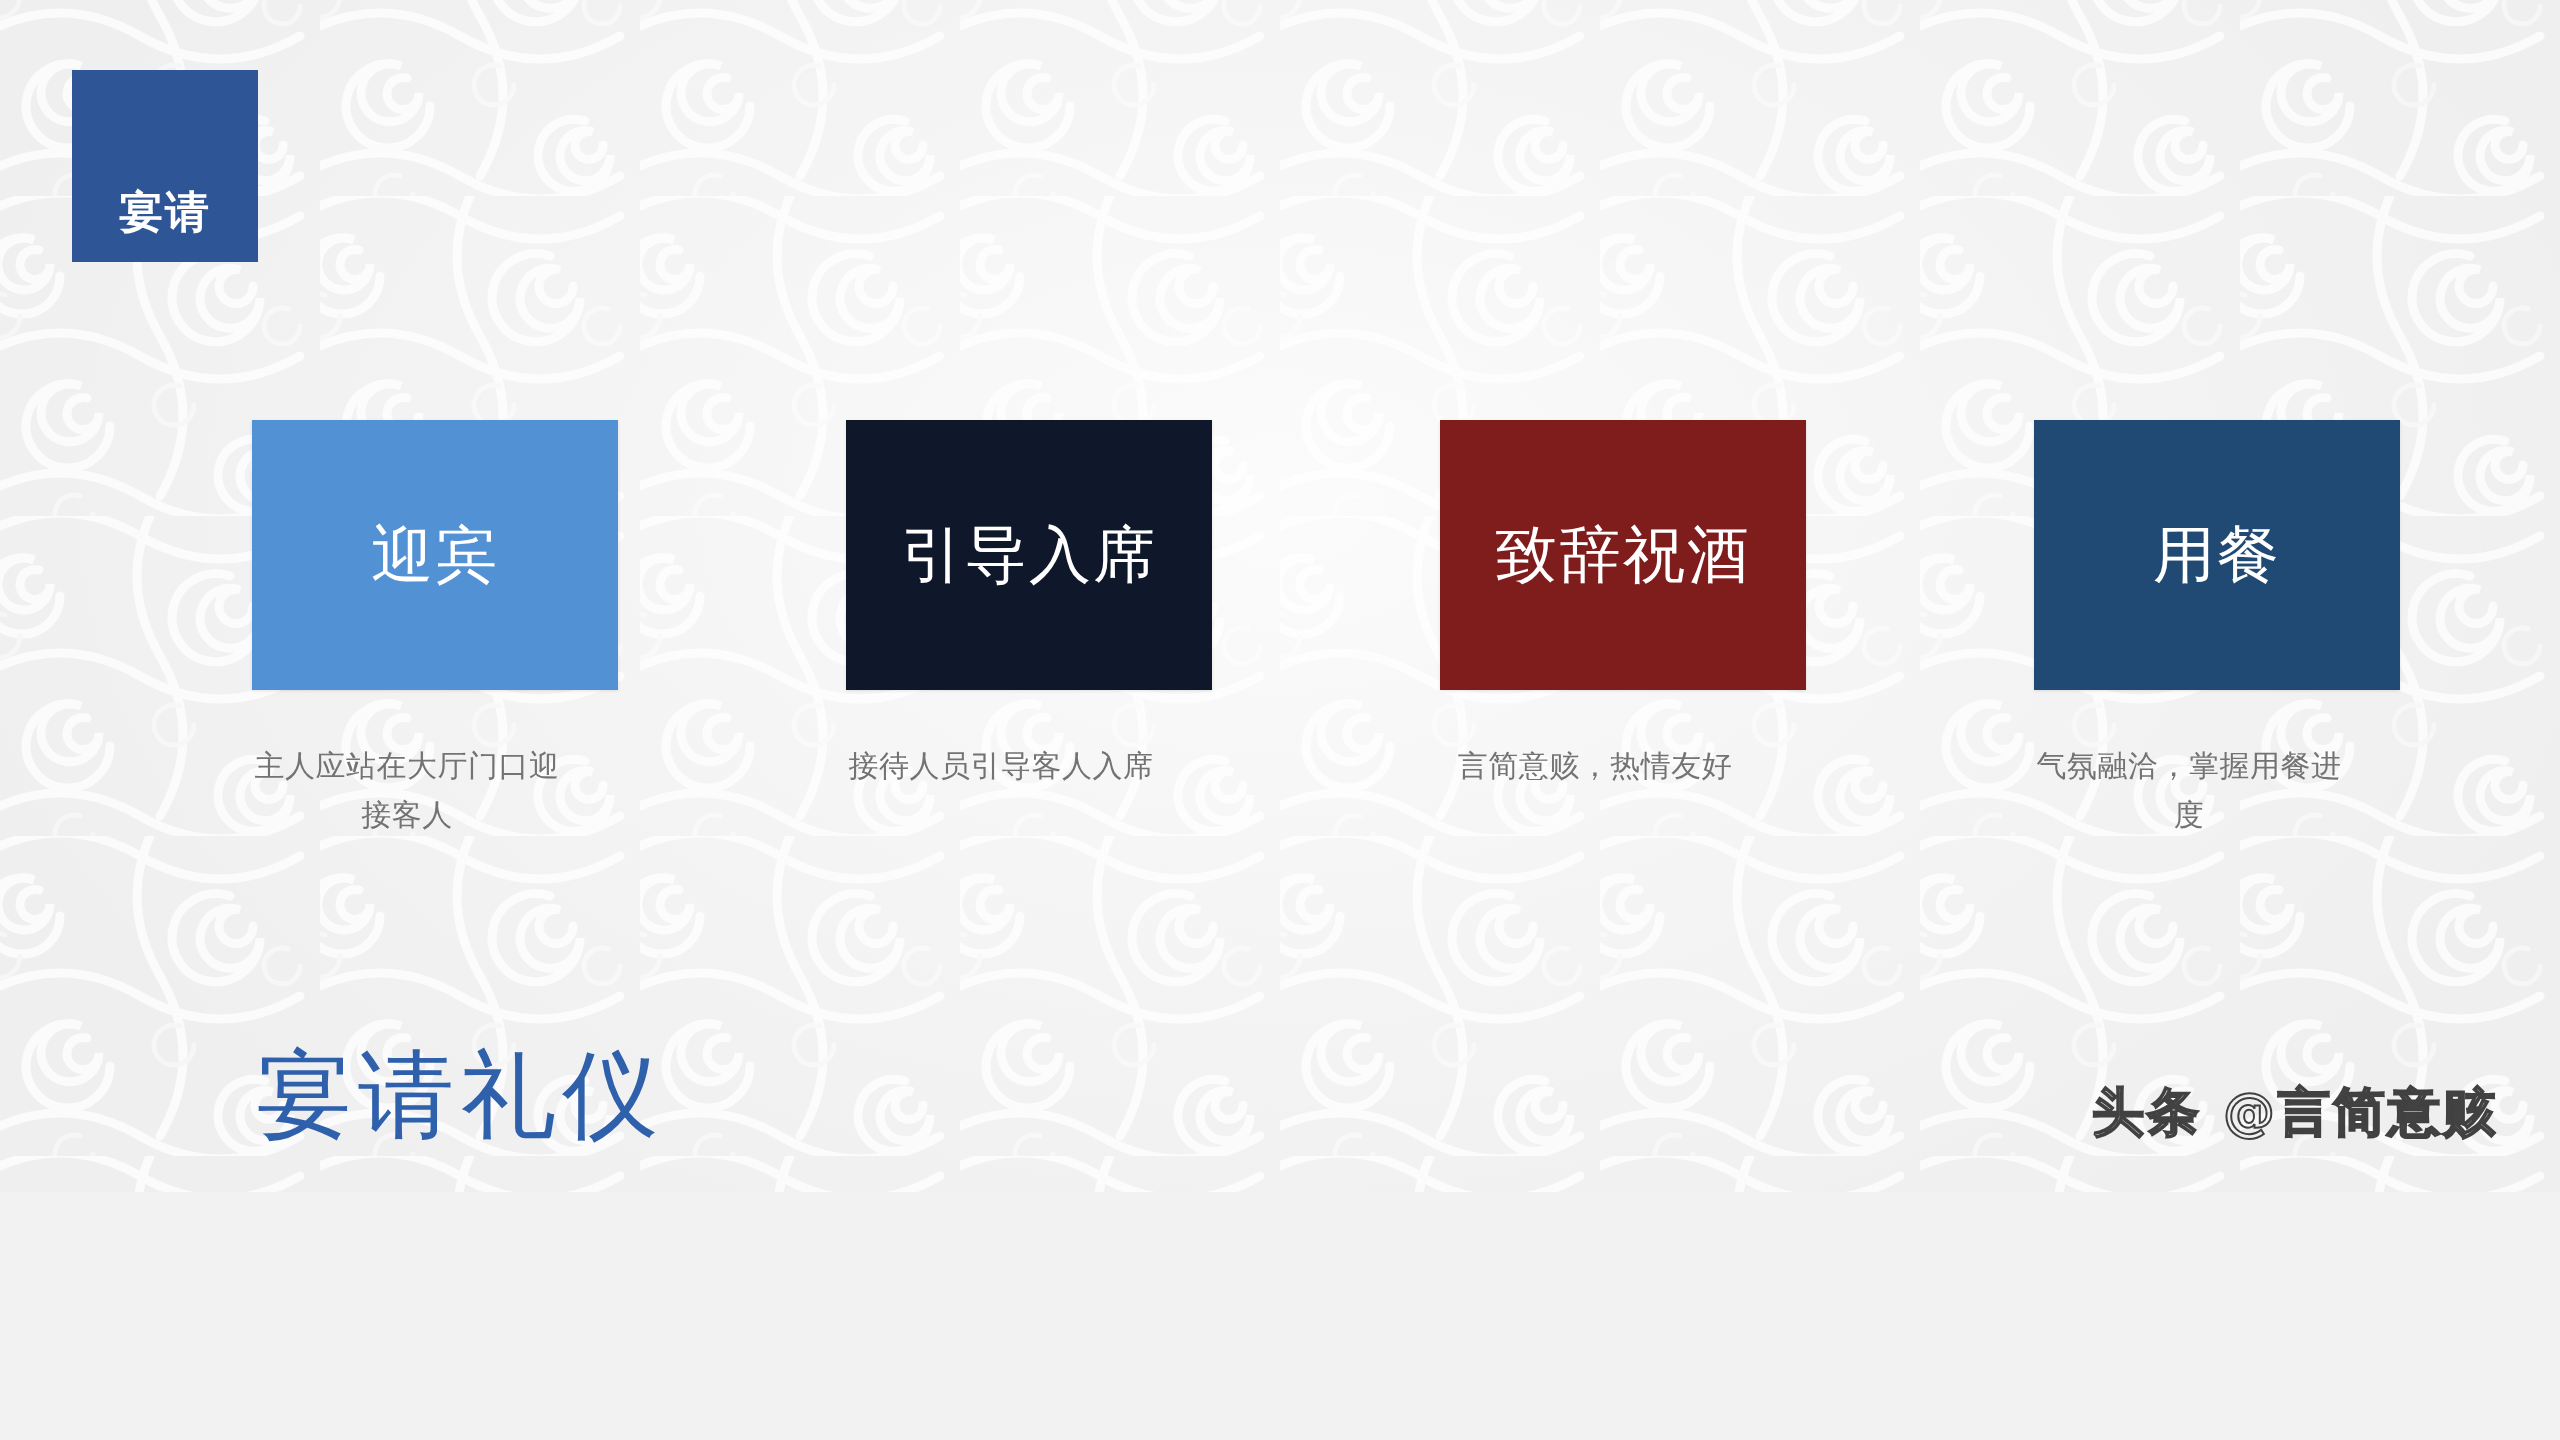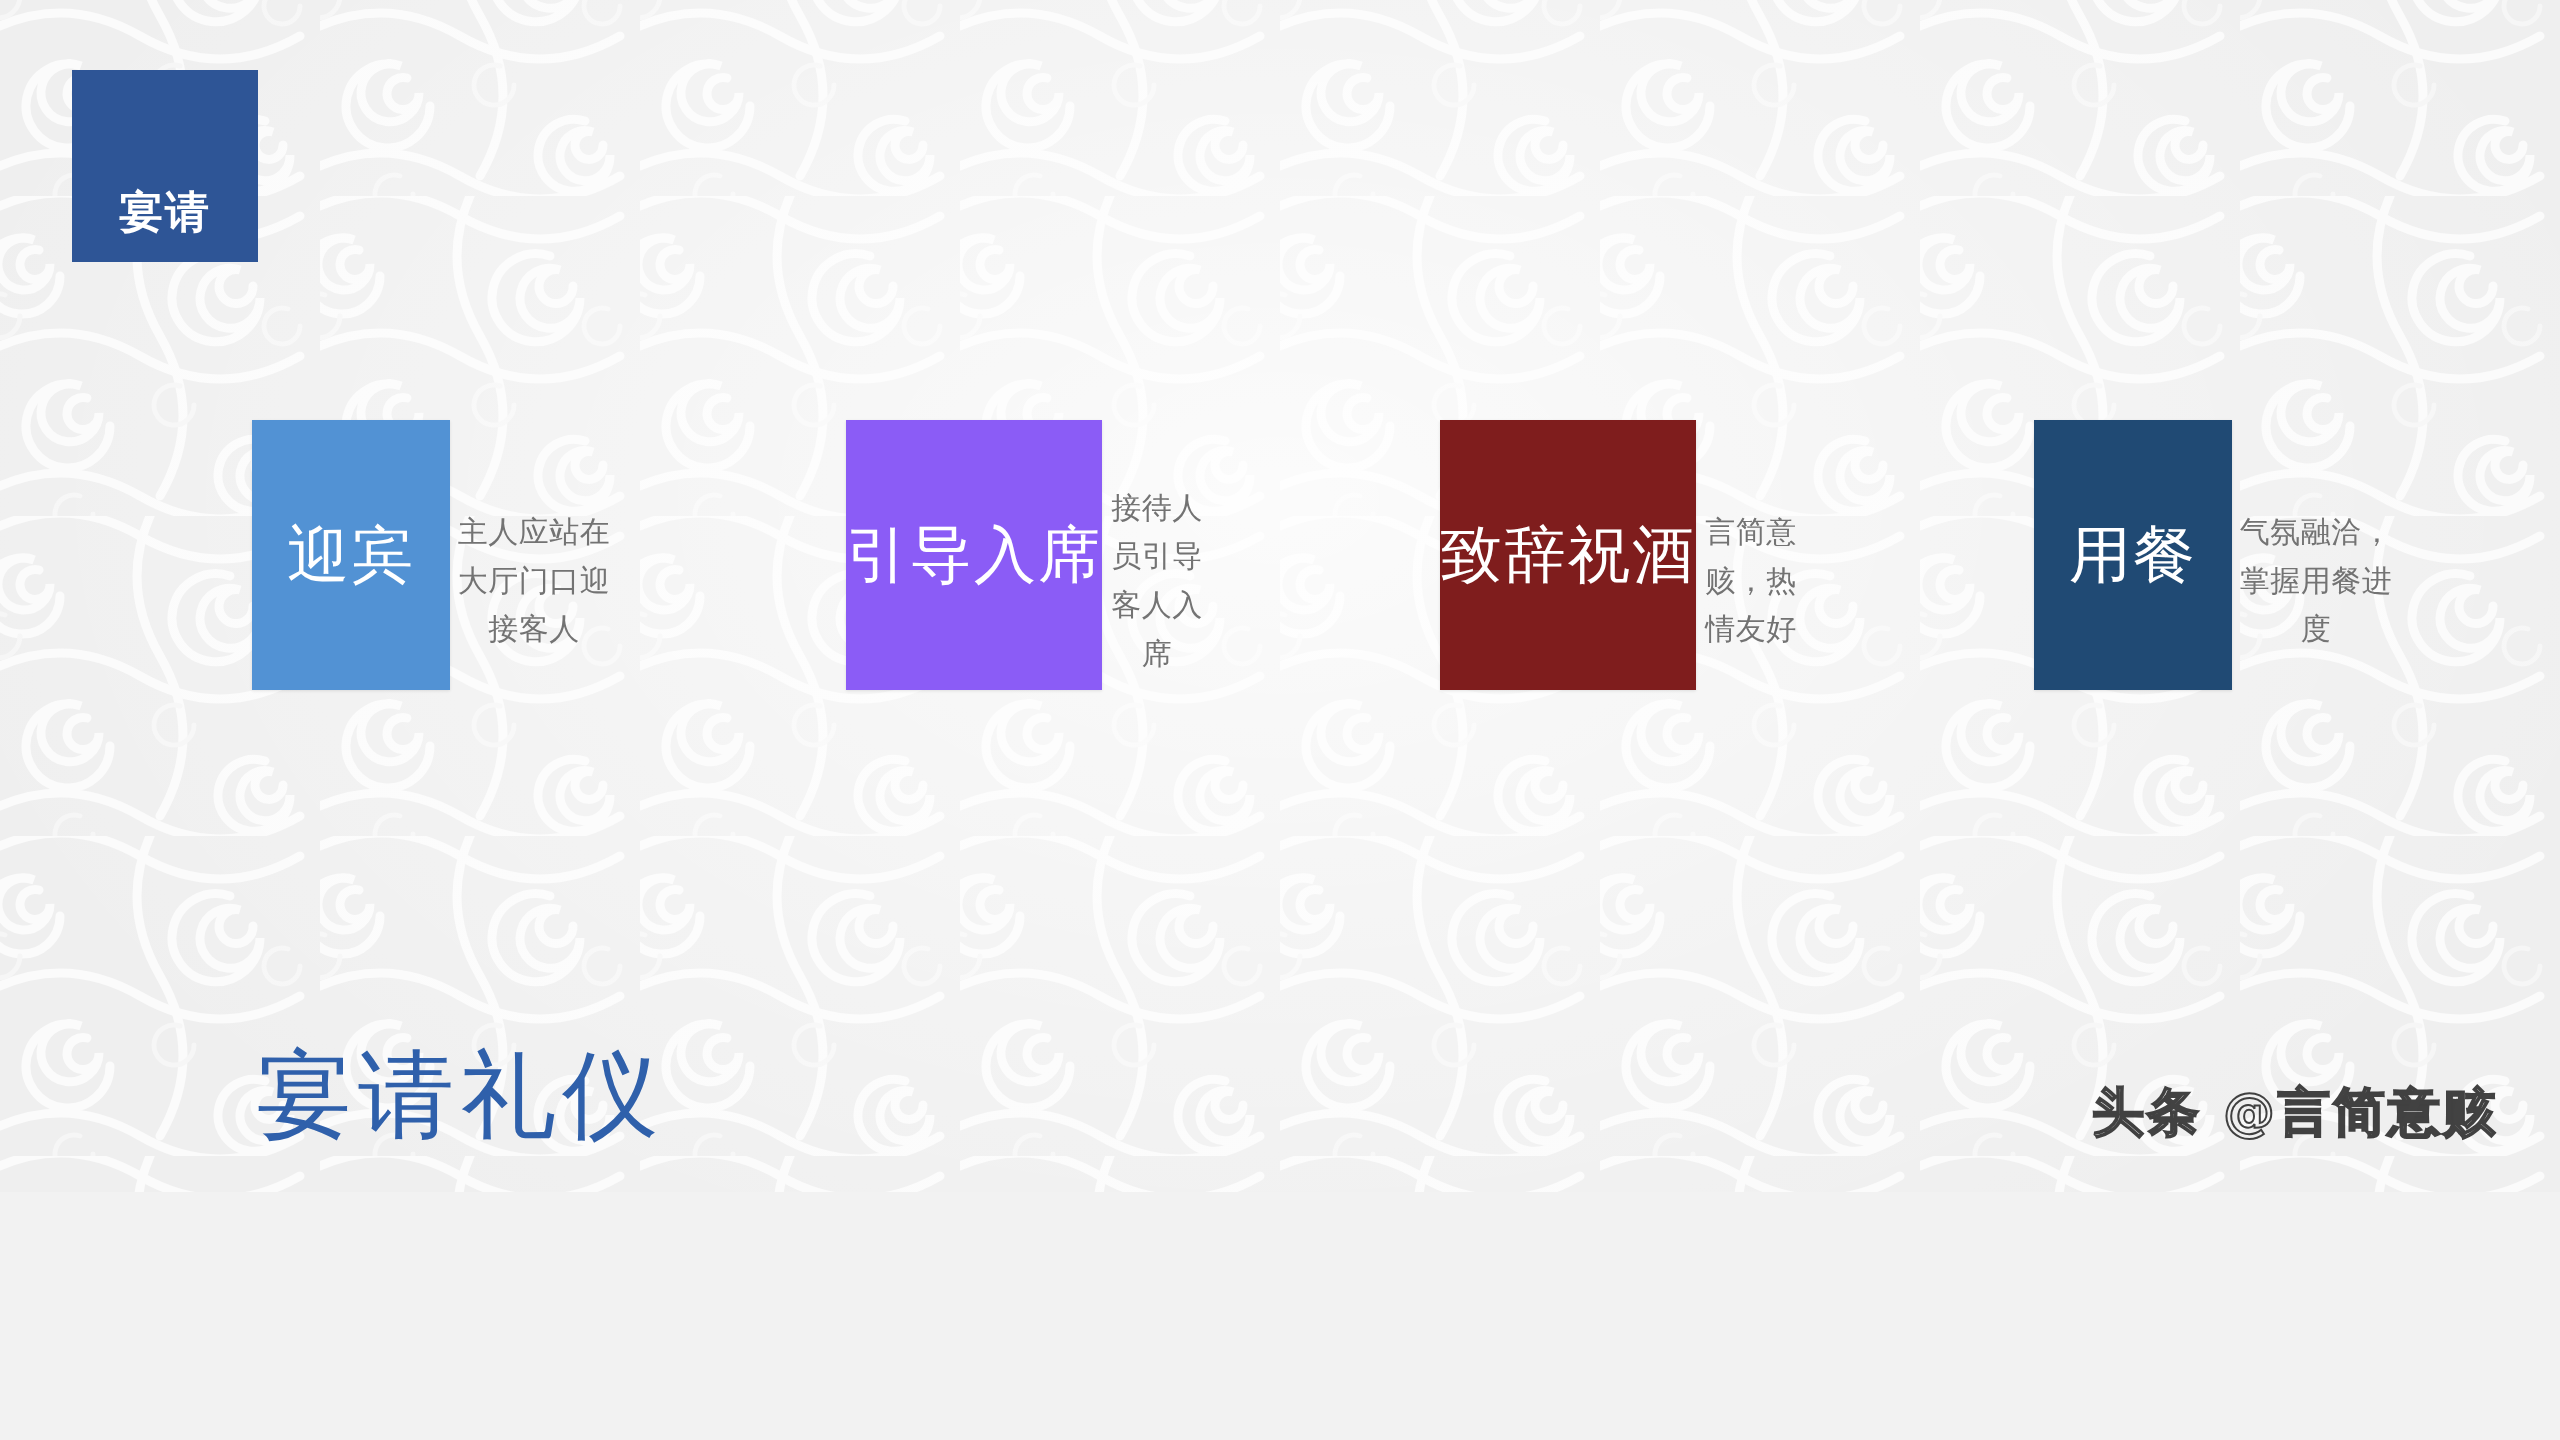--- a/index.html
+++ b/index.html
@@ -69,21 +69,22 @@
     position: absolute;
     left: 252px;
     top: 420px;
     width: 2148px;
     display: flex;
     justify-content: space-between;
   }
   .step {
     width: 366px;
     display: flex;
-    align-items: center;
+    flex-direction: column;
+    align-items: flex-start;
   }
   .step-box {
     width: 366px;
     height: 270px;
     display: flex;
     align-items: center;
     justify-content: center;
     box-shadow: 0 1px 3px rgba(0,0,0,0.10);
   }
   .step-title {
@@ -179,21 +180,21 @@
   <div class="steps">
 
     <div class="step">
       <div class="step-box" style="background:#5292d4;">
         <span class="step-title">迎宾</span>
       </div>
       <div class="step-caption">主人应站在大厅门口迎接客人</div>
     </div>
 
     <div class="step">
-      <div class="step-box" style="background:#8b5cf6;">
+      <div class="step-box" style="background:#0f172a;">
         <span class="step-title">引导入席</span>
       </div>
       <div class="step-caption">接待人员引导客人入席</div>
     </div>
 
     <div class="step">
       <div class="step-box" style="background:#7f1d1d;">
         <span class="step-title">致辞祝酒</span>
       </div>
       <div class="step-caption">言简意赅，热情友好</div>

